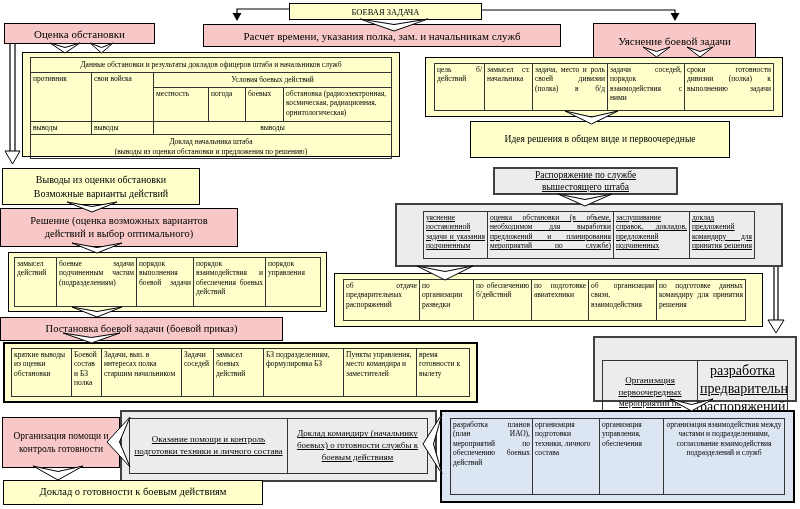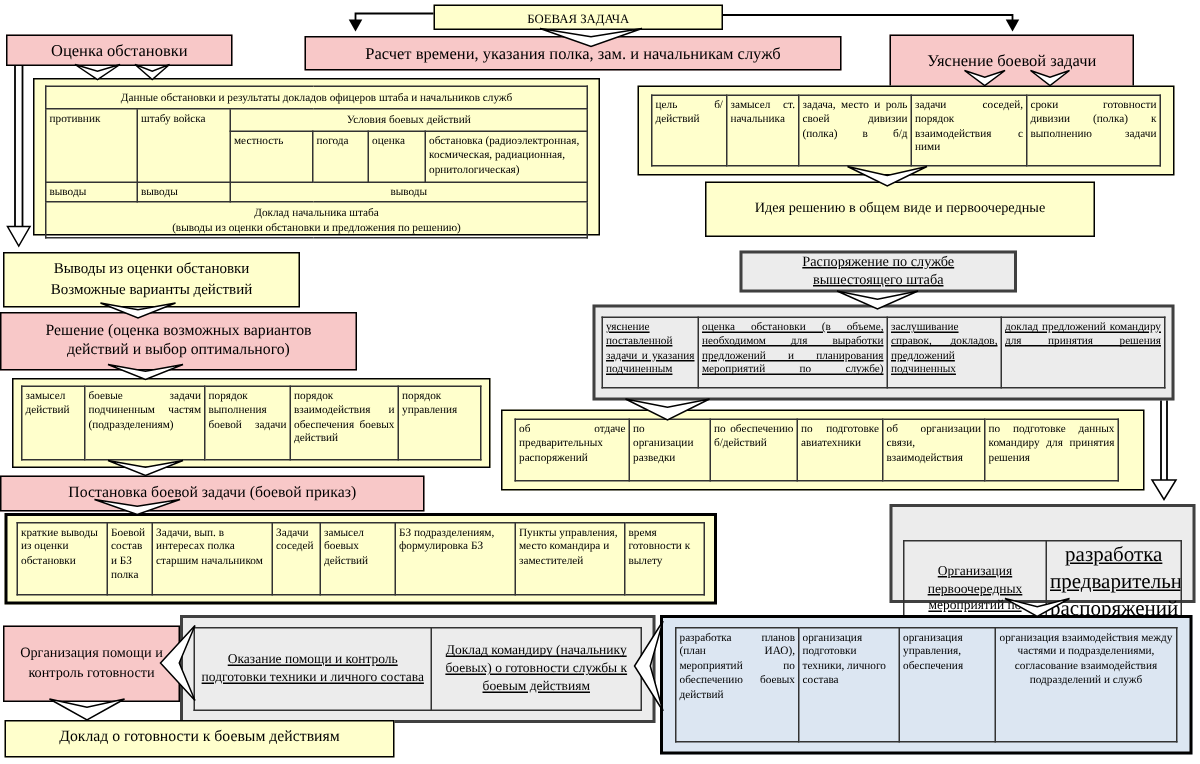--- a/index.html
+++ b/index.html
@@ -57,27 +57,27 @@
         <col style="width:37px">
           <col style="width:38px">
           <col>
         </colgroup>
       <tbody>
           <tr>
             <td colspan="6" class="ctr" style="height:12px;">Данные обстановки и результаты докладов офицеров штаба и начальников служб</td>
           </tr>
       <tr>
         <td rowspan="2">противник</td>
-        <td rowspan="2">штабу войска</td>
+        <td rowspan="2">свои войска</td>
         <td colspan="4" class="ctr" style="height:12px;">Условия боевых действий</td>
       </tr>
       <tr style="height:34px;">
         <td>местность</td>
         <td>погода</td>
-        <td>оценка</td>
+        <td>боевых</td>
         <td>обстановка (радиоэлектронная, космическая, радиационная, орнитологическая)</td>
       </tr>
       <tr style="height:13px;">
         <td>выводы</td>
         <td>выводы</td>
         <td colspan="4" class="ctr">выводы</td>
       </tr>
       <tr style="height:24px;">
         <td colspan="6" class="ctr">
           <div>Доклад начальника штаба</div>
@@ -103,29 +103,29 @@
         <td>замысел ст. начальника</td>
         <td>задача, место и роль своей дивизии (полка) в б/д</td>
         <td>задачи соседей, порядок взаимодействия с ними</td>
         <td>сроки готовности дивизии (полка) к выполнению задачи</td>
       </tr>
     </tbody>
       </table>
   </div>
 
   <div class="box yellow cflex f95" style="left:470px;top:121px;width:260px;height:37px;">
-    <div>Идея решению в общем виде и первоочередные</div>
+    <div>Идея решения в общем виде и первоочередные</div>
   </div>
 
   <div class="box greybx cflex f95" style="left:493px;top:167px;width:185px;height:28px;">
     <div>Распоряжение по службе</div>
     <div>вышестоящего штаба</div>
   </div>
 
-  <div class="box greybx" style="left:395px;top:203px;width:388px;height:64px;padding:6px 4px;">
+  <div class="box greybx" style="left:395px;top:203px;width:388px;height:64px;padding:6px 26px;">
     <table class="just" style="height:100%;">
       <colgroup>
           <col style="width:64px">
           <col style="width:126px">
           <col style="width:76px">
           <col>
         </colgroup>
       <tbody>
           <tr>
         <td>уяснение поставленной задачи и указания подчиненным</td>

